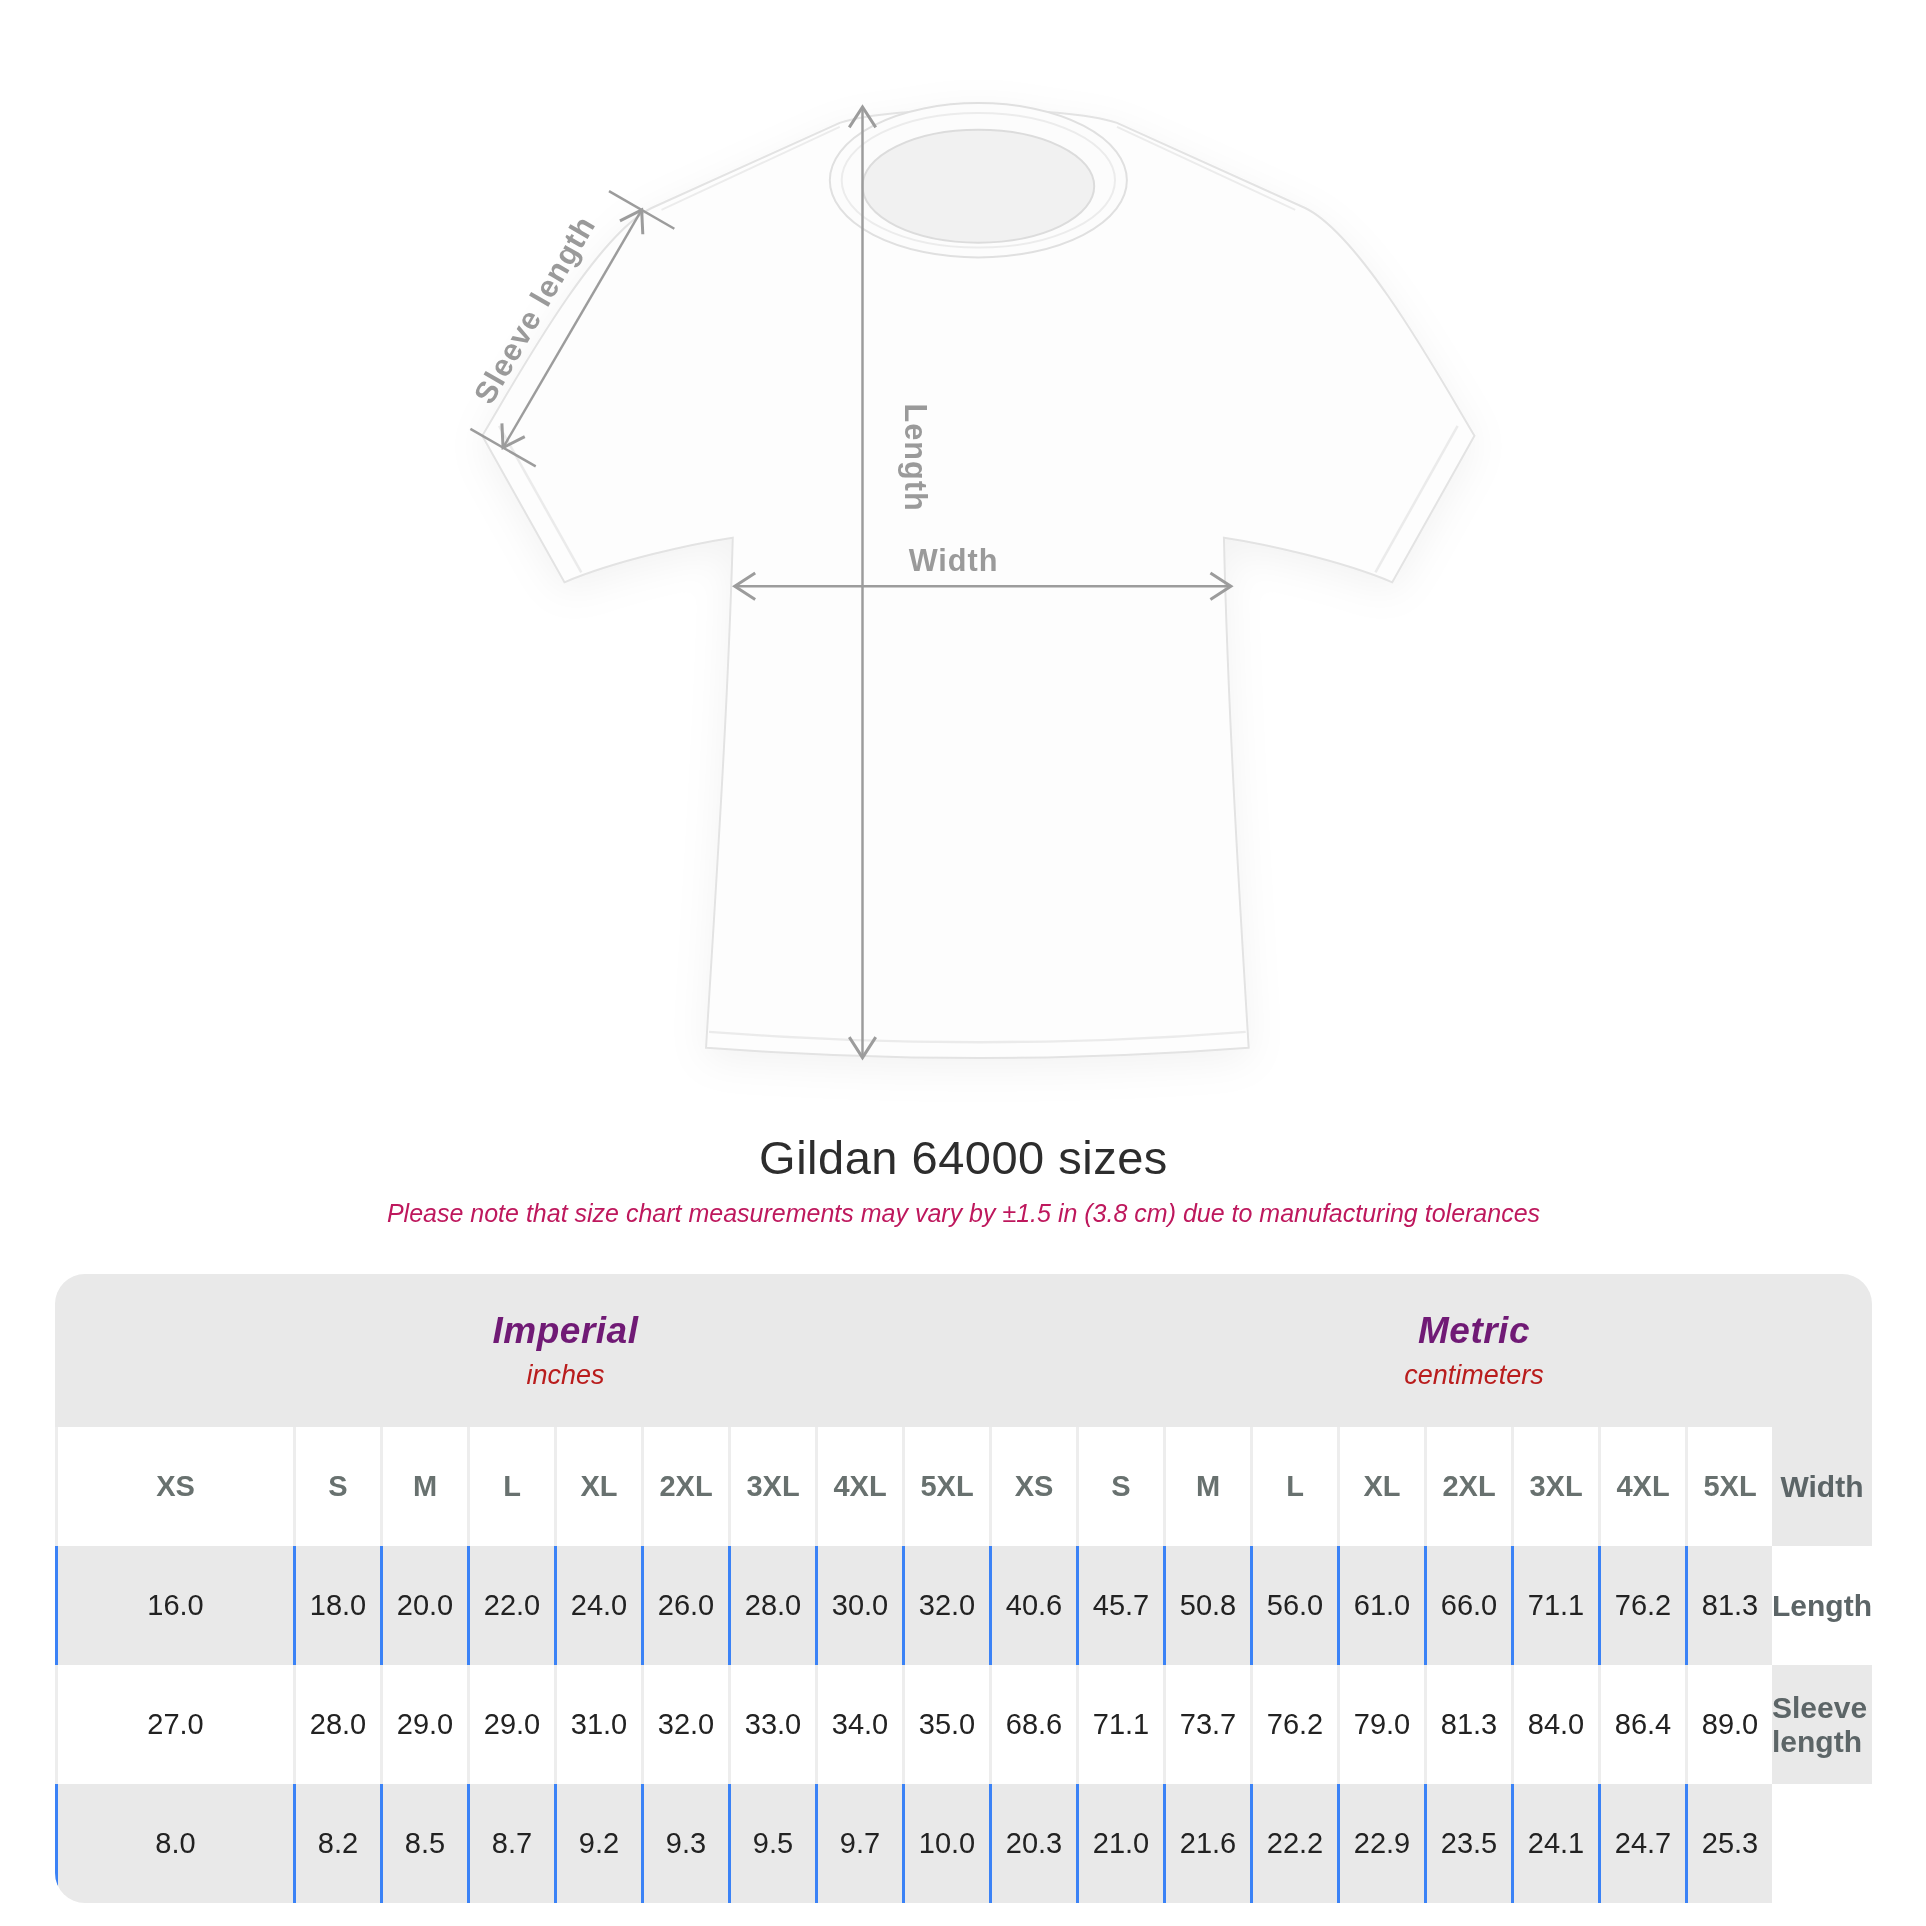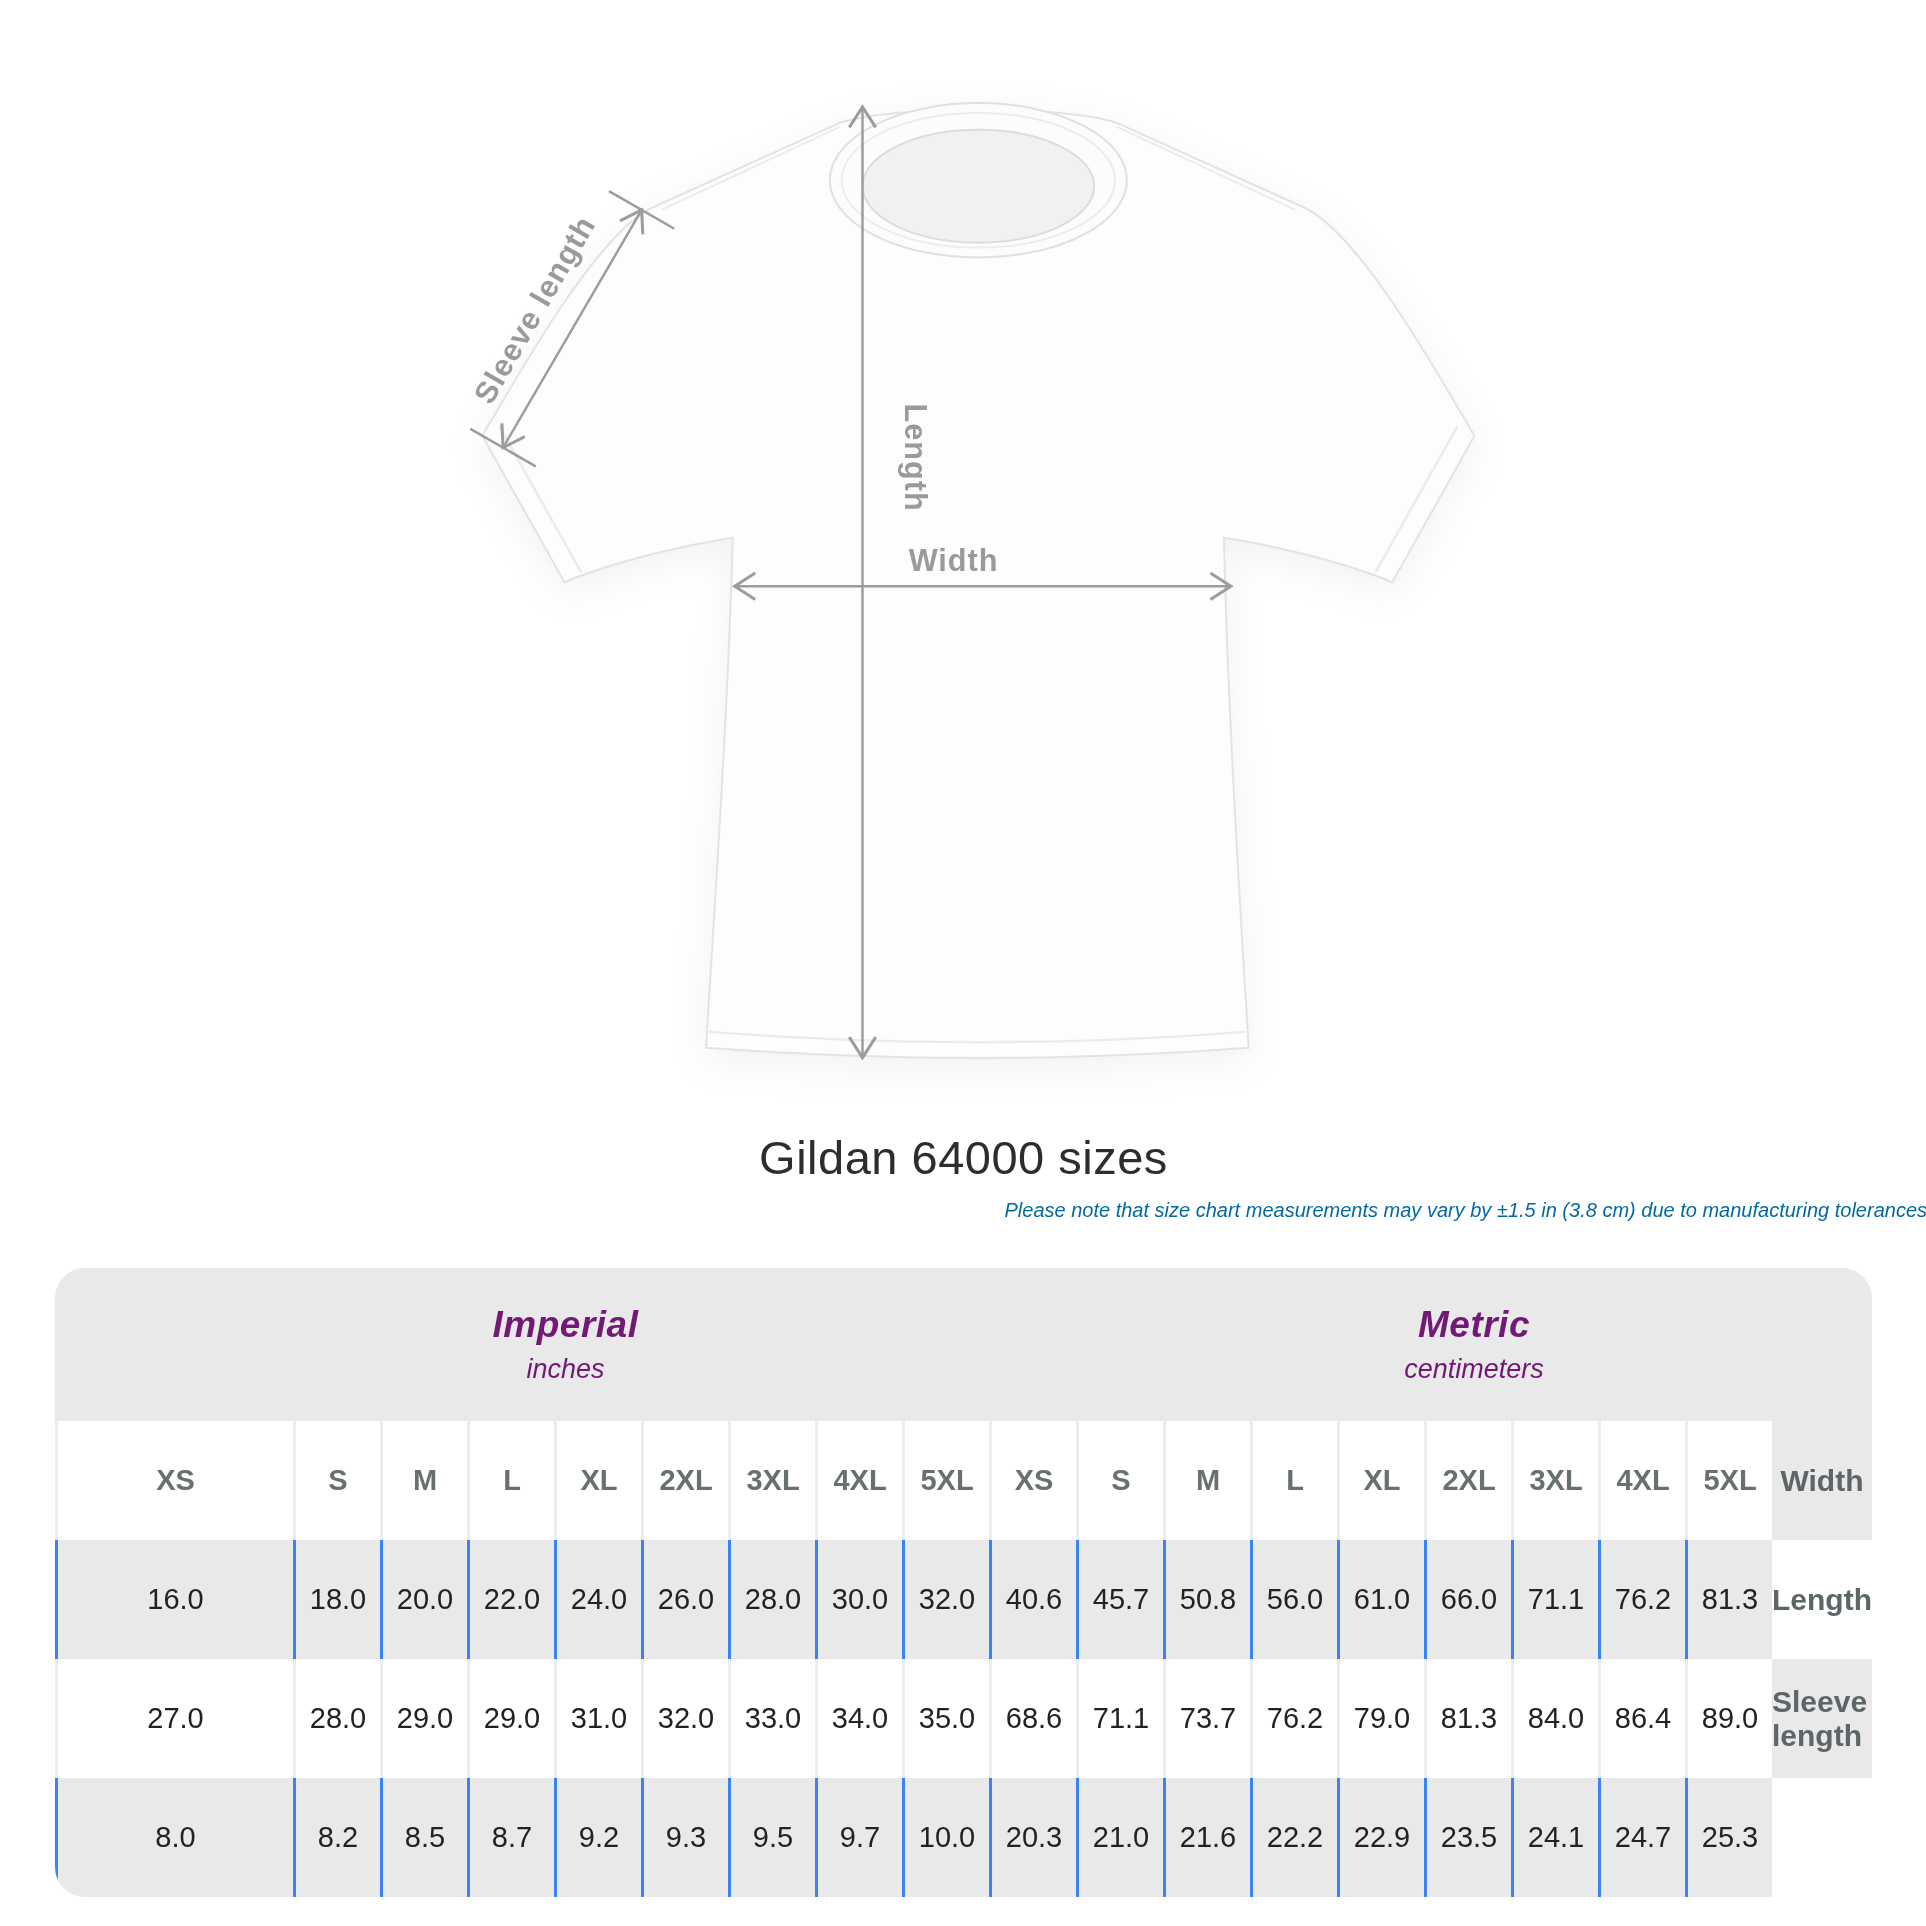--- a/index.html
+++ b/index.html
@@ -3,37 +3,37 @@
 <meta charset="utf-8">
 <style>
   html,body{margin:0;padding:0;background:#ffffff;}
   body{width:1927px;height:1927px;font-family:"Liberation Sans",sans-serif;}
   .page{position:relative;width:1927px;height:1927px;background:#fff;overflow:hidden;}
 
   svg.diagram{display:block;width:1927px;height:1124px;}
   .tee{filter:drop-shadow(0 10px 20px rgba(0,0,0,0.05));}
 
   .title{text-align:center;font-size:47px;font-weight:normal;color:#2d2d2d;margin:6px 0 14px;letter-spacing:0.5px;}
-  .subtitle{text-align:right;font-size:20px;font-style:italic;color:#0369a1;margin:0 0 46px;}
+  .subtitle{text-align:center;font-size:25px;font-style:italic;color:#be185d;margin:0 0 46px;}
 
   .size-table{
     margin:0 55px;
     display:grid;
     grid-template-columns:238px repeat(18,1fr);
     grid-template-rows:153px 119px 119px 119px 119px;
     border-radius:30px;
     overflow:hidden;
     background:#fff;
   }
   .cell{display:flex;align-items:center;justify-content:center;}
   .band{background:#e9e9e9;flex-direction:column;gap:8px;}
   .band.imperial{grid-column:span 10;}
   .band.metric{grid-column:span 9;}
   .g-label{font-size:37px;font-weight:bold;font-style:italic;color:#701a75;letter-spacing:0.5px;}
-  .g-sub{font-size:27px;font-style:italic;color:#701a75;}
+  .g-sub{font-size:27px;font-style:italic;color:#b91c1c;}
 
   .hcell{background:#fff;font-weight:bold;font-size:29px;color:#68716f;border-left:3px solid #ededed;}
   .hcell.first{border-left:none;font-size:30px;color:#5c6567;}
 
   .bcell{font-size:29px;color:#222;}
   .bcell.gray{background:#e9e9e9;border-left:3px solid #3b82f6;}
   .bcell.white{background:#ffffff;border-left:3px solid #ededed;}
   .bcell.label{font-weight:bold;font-size:30px;color:#5c6567;border-left:none;}
 
   .ann-text{fill:#9a9a9a;font-weight:bold;font-size:31px;letter-spacing:1px;font-family:"Liberation Sans",sans-serif;}

